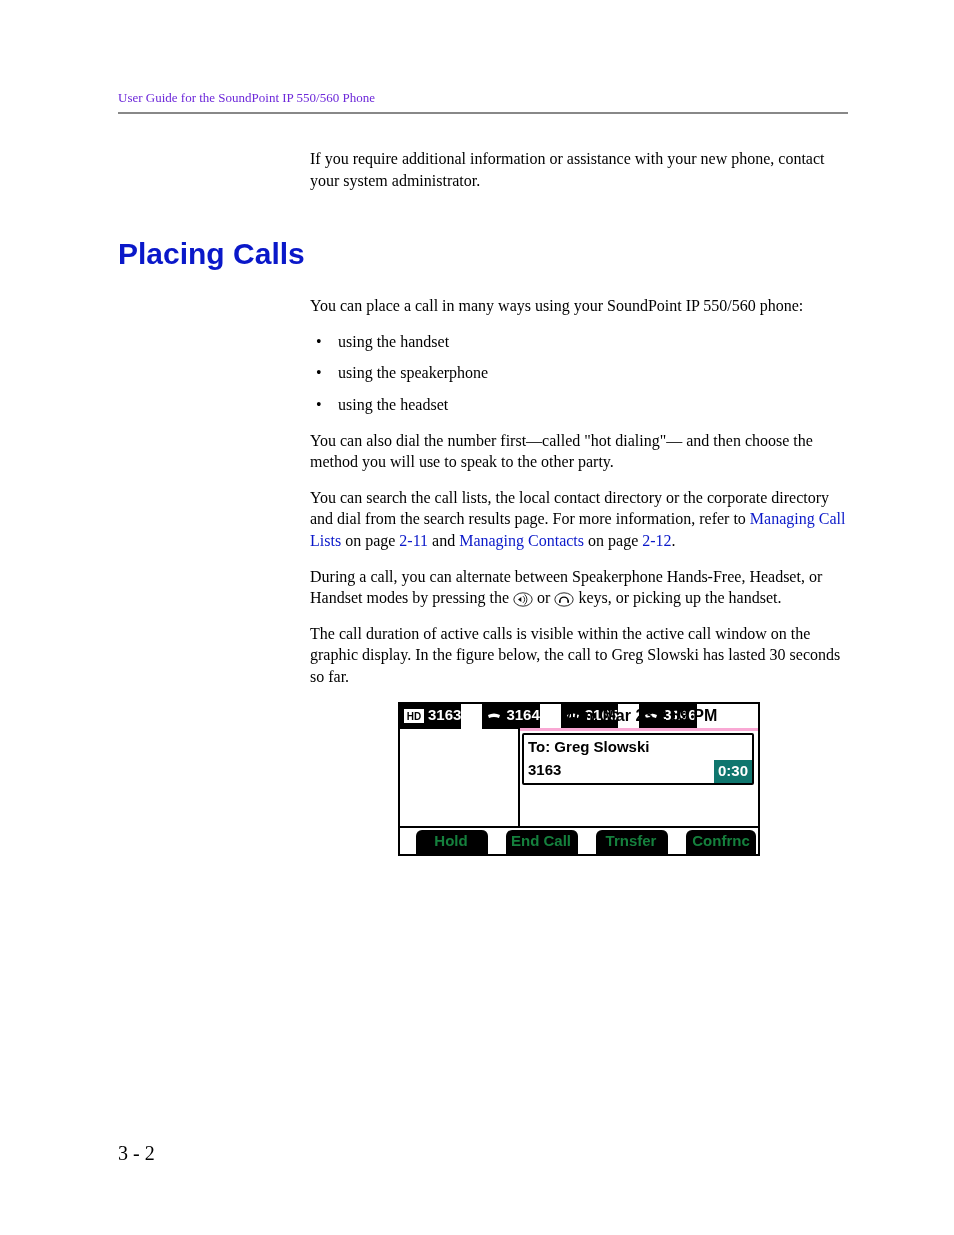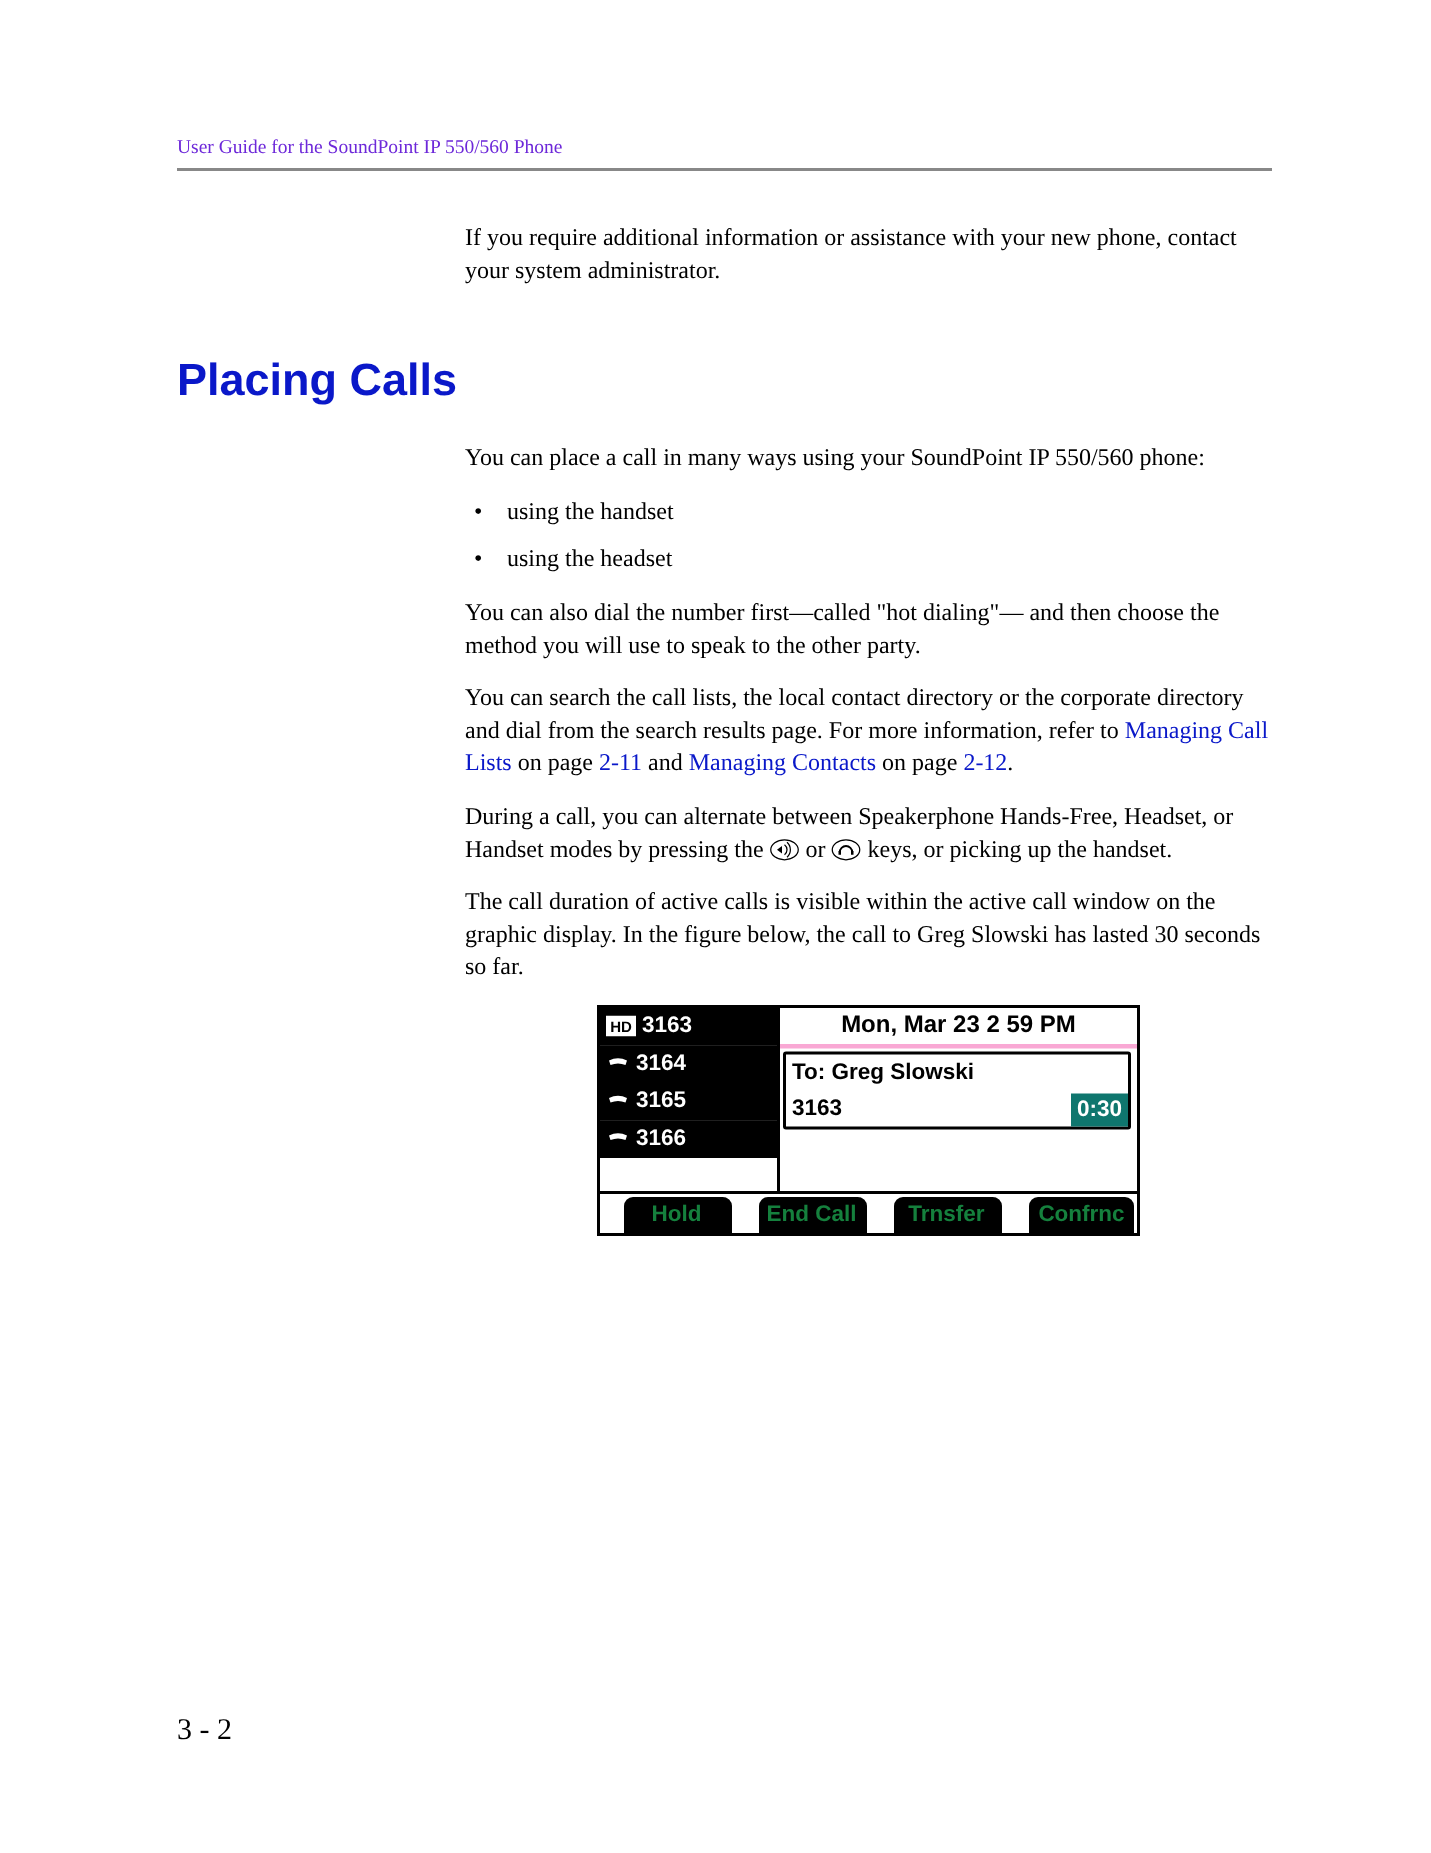--- a/index.html
+++ b/index.html
@@ -146,21 +146,21 @@
     height: 150px;
     flex-direction: column;
   }
   .phone-main {
     display:flex;
     flex:1;
   }
   .lines-panel {
     width:118px;
     border-right:2px solid #000;
-    display:flex; flex-direction:column;
+    display:flex; flex-direction:row;gap:21px;
   }
   .lines-panel .line-cell:last-of-type { border-bottom:2px solid #000; }
   .content-panel { flex:1; display:flex; flex-direction:column; }
   .spacer { flex:1; }
 </style>
 </head>
 <body>
 
 <div class="page">
   <div class="running-head">User Guide for the SoundPoint IP 550/560 Phone</div>
@@ -170,20 +170,21 @@
     <p class="para">If you require additional information or assistance with your new phone, contact your system administrator.</p>
   </div>
 
   <h1 class="section">Placing Calls</h1>
 
   <div class="body-col">
     <p class="para">You can place a call in many ways using your SoundPoint IP 550/560 phone:</p>
 
     <ul class="bullets">
       <li>using the handset</li>
+      <li>using the speakerphone</li>
       <li>using the headset</li>
     </ul>
 
     <p class="para">You can also dial the number first—called "hot dialing"— and then choose the method you will use to speak to the other party.</p>
 
     <p class="para">
       <span>You can search the call lists, the local contact directory or the corporate directory and dial from the search results page. For more information, refer to </span><span class="link">Managing Call Lists</span><span> on page </span><span class="link">2-11</span><span> and </span><span class="link">Managing Contacts</span><span> on page </span><span class="link">2-12</span><span>.</span>
     </p>
 
     <p class="para">

